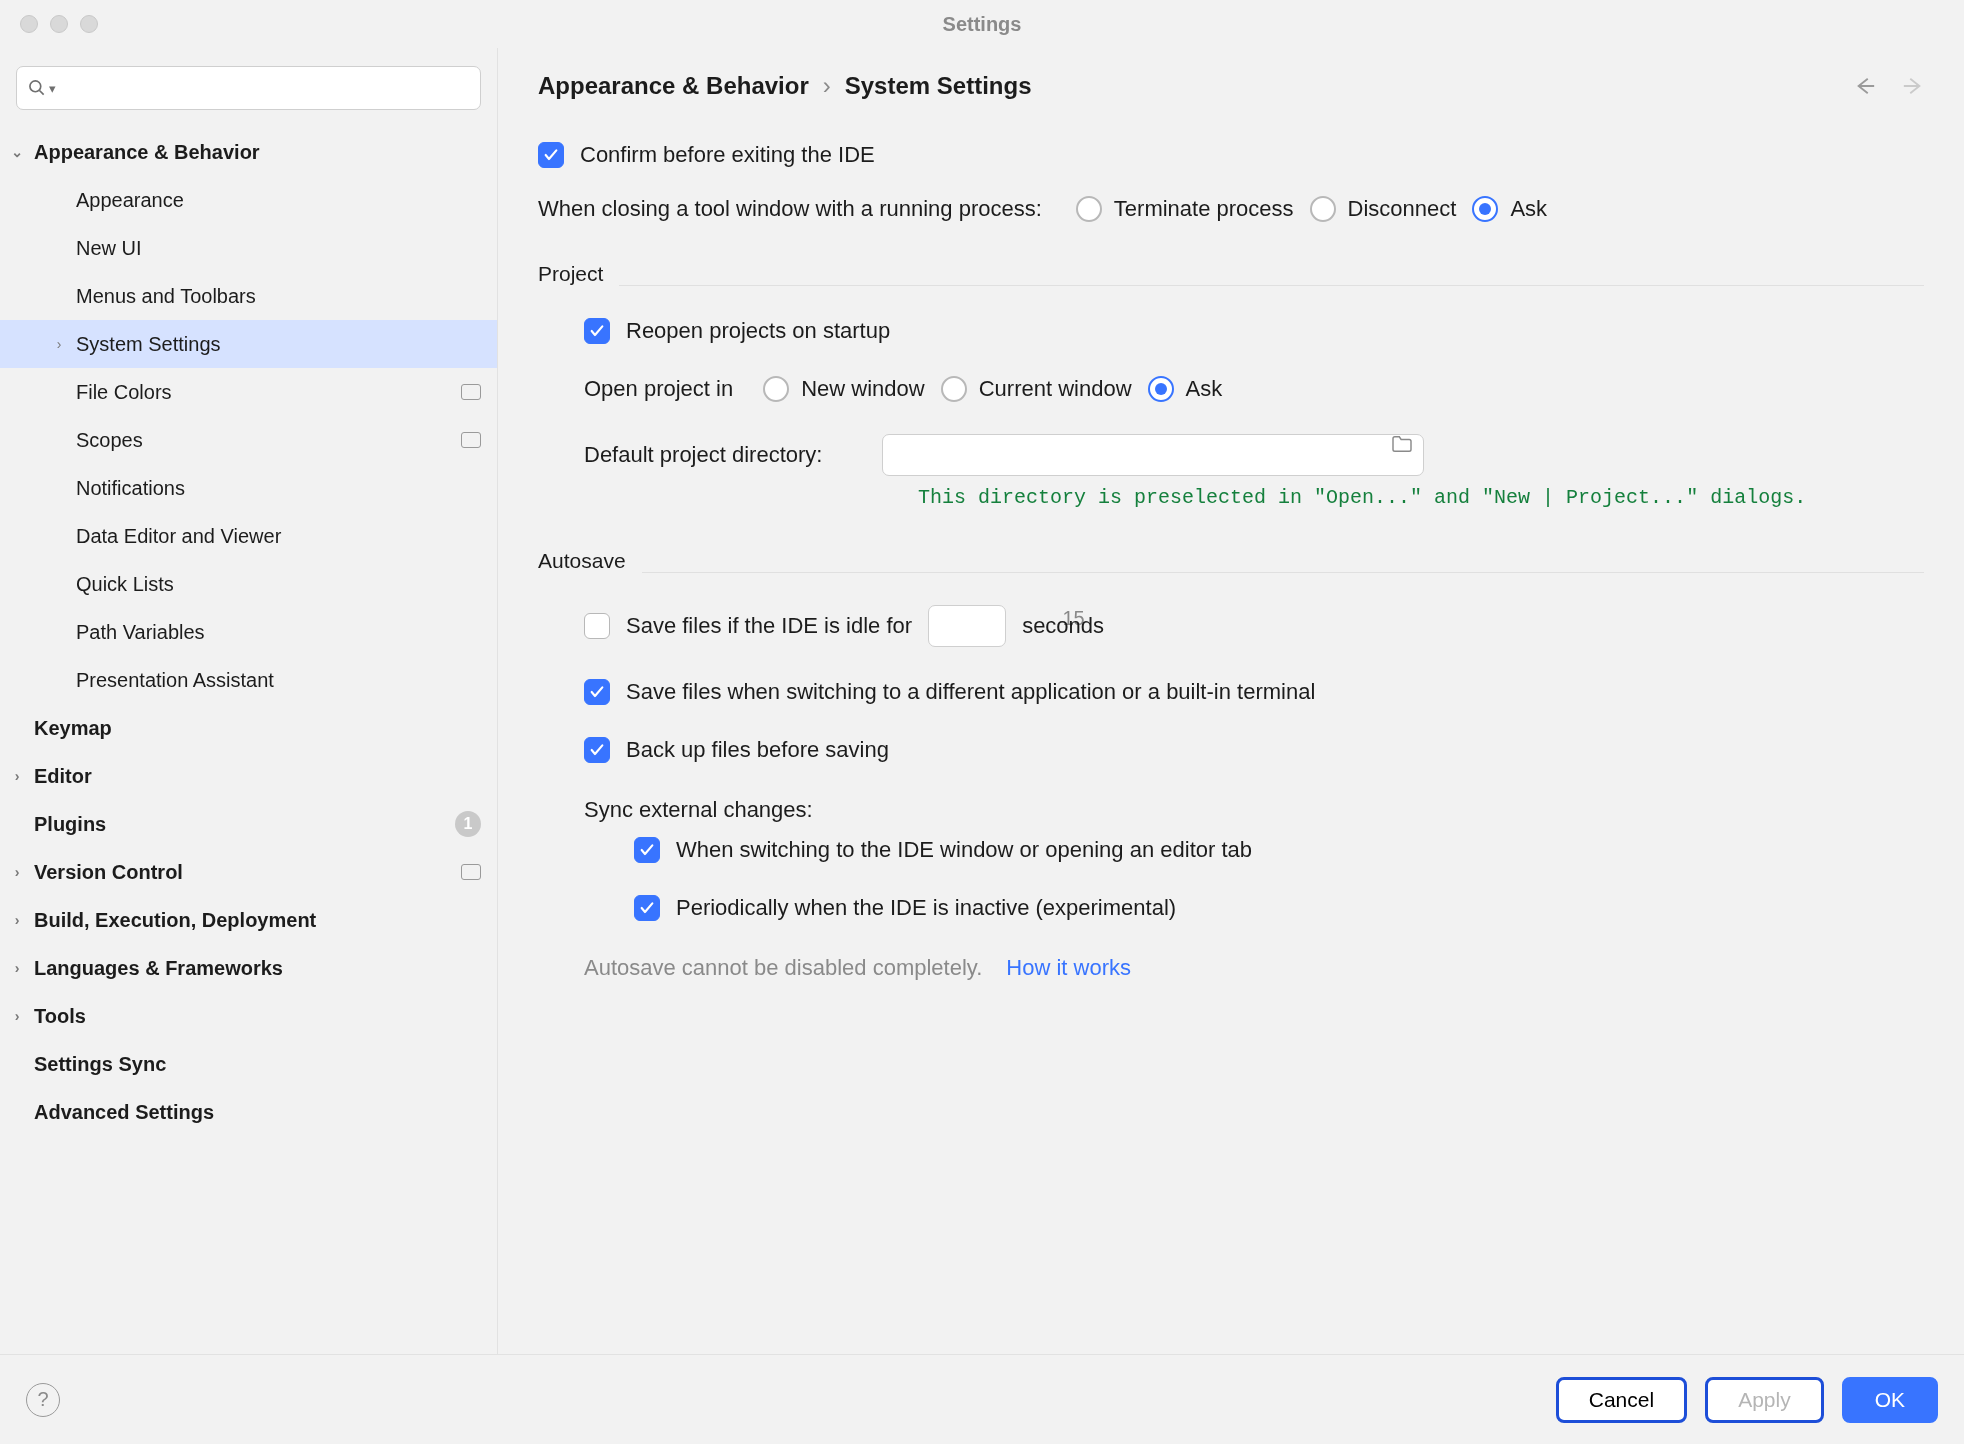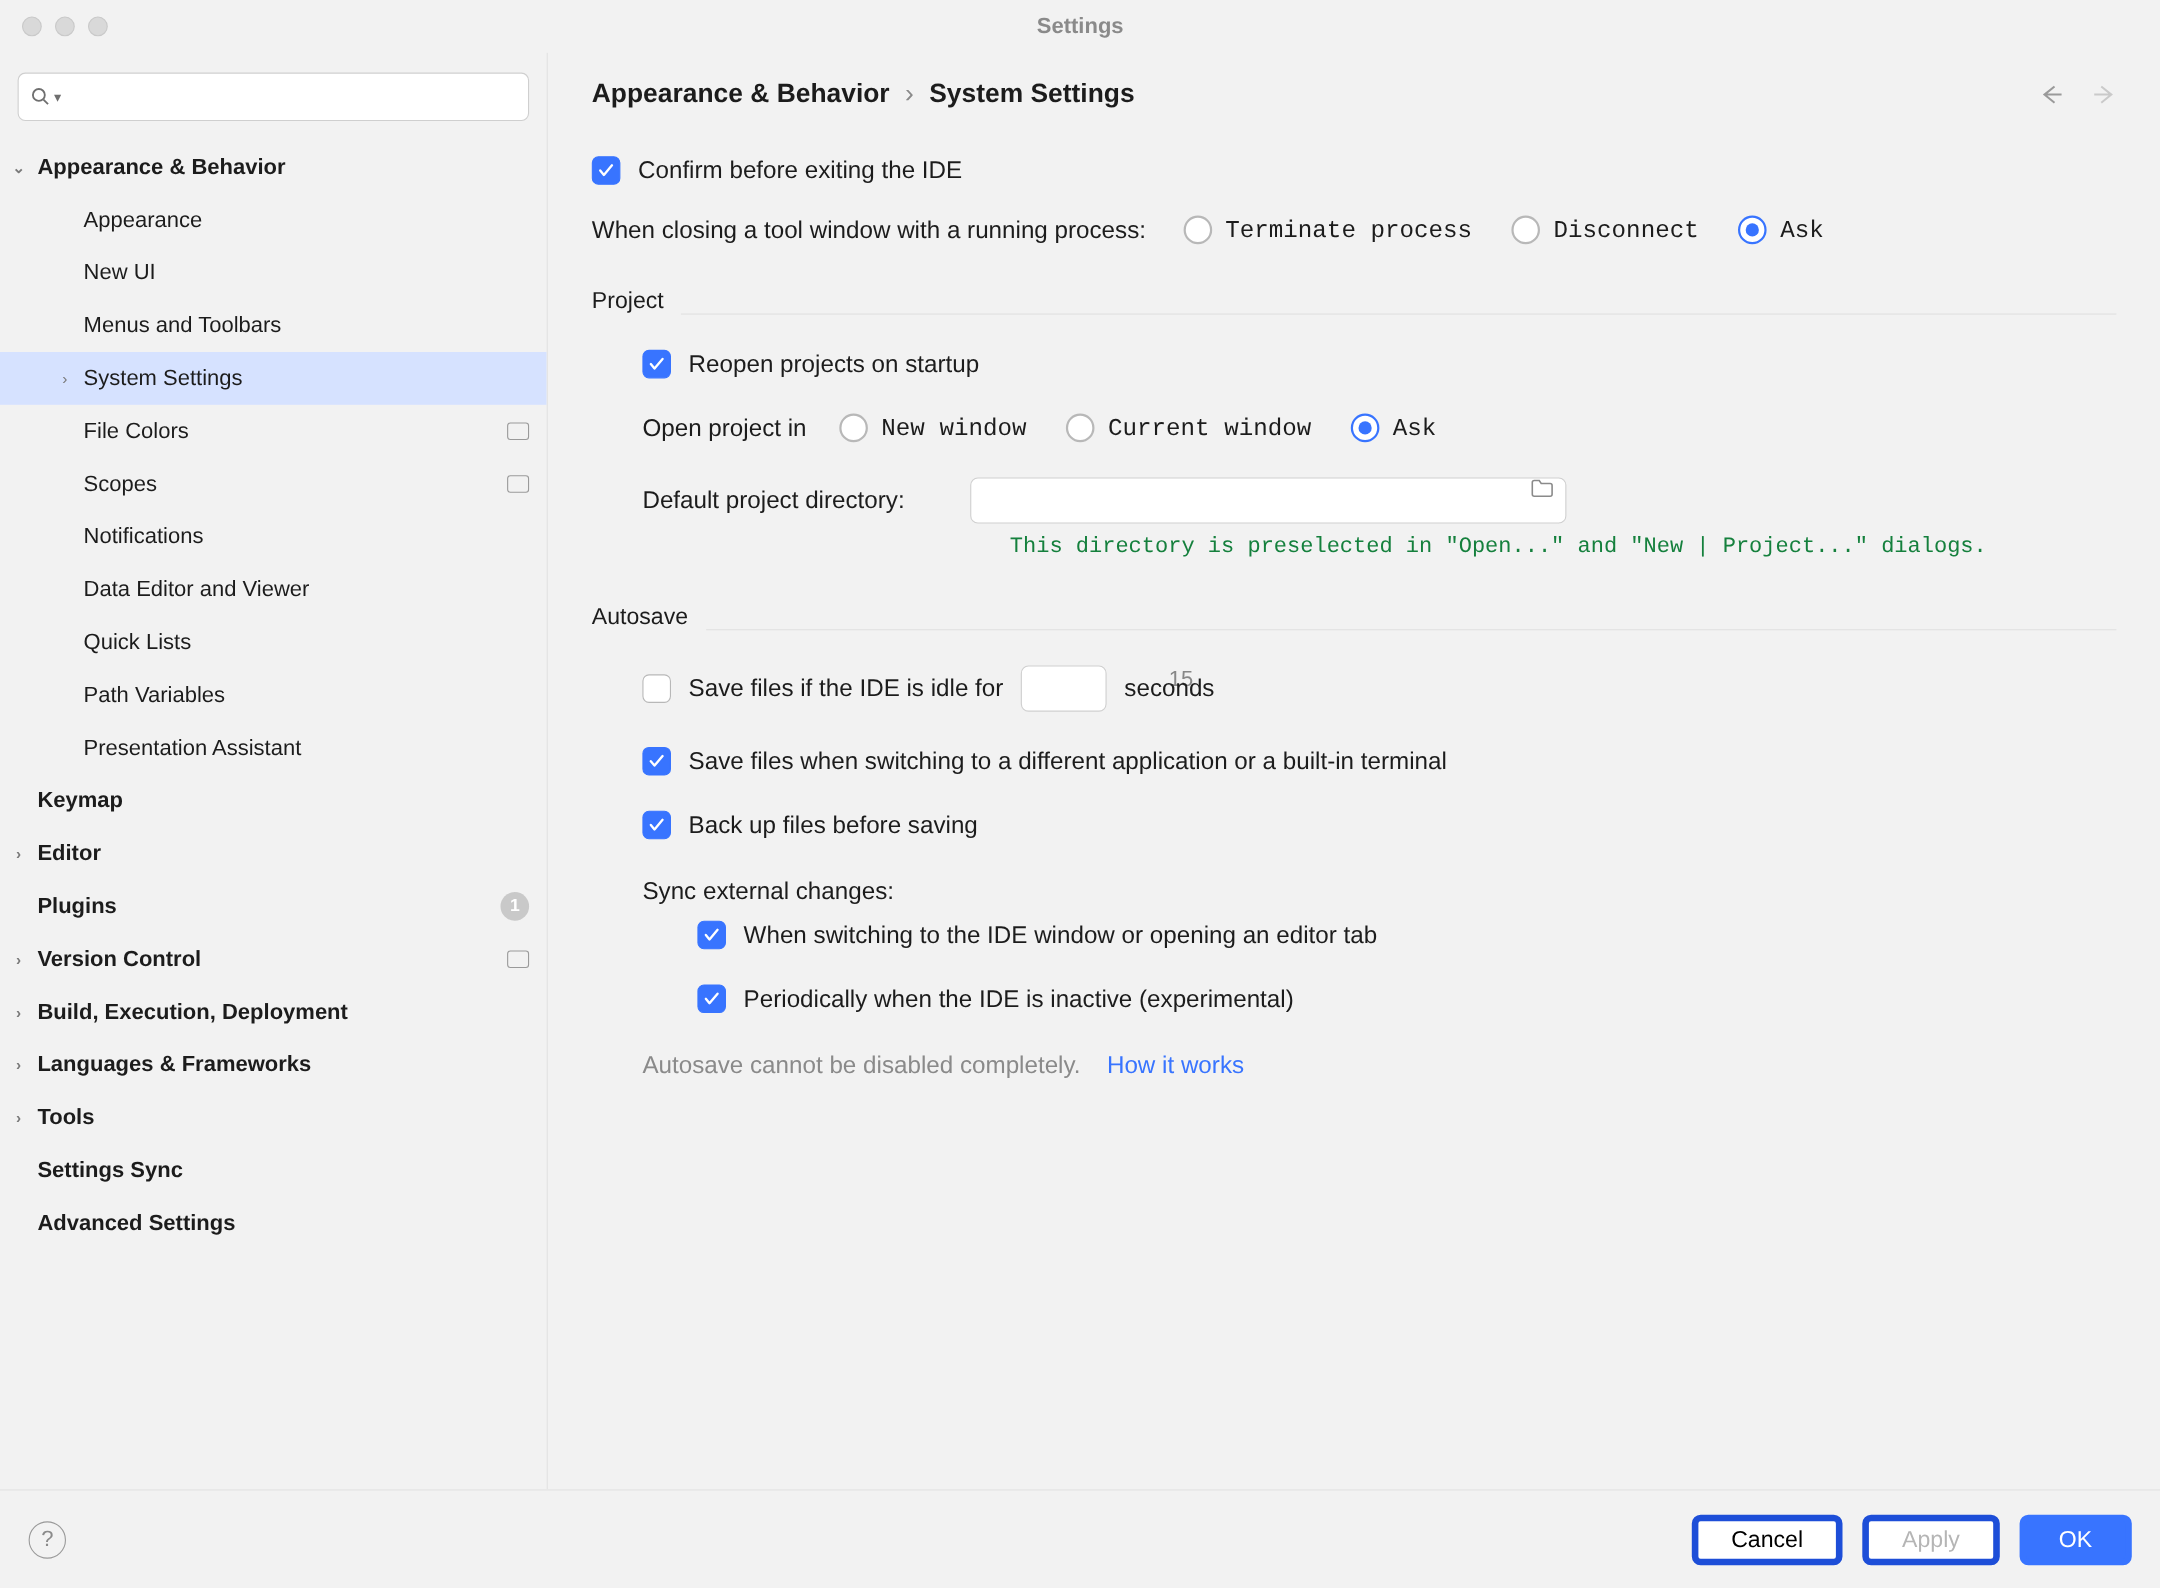--- a/index.html
+++ b/index.html
@@ -147,21 +147,21 @@
     width: 26px; height: 26px; border-radius: 50%;
     border: 2px solid #b8b8b8; display: inline-flex;
     align-items: center; justify-content: center; flex: none;
     background: #fff;
   }
   .radio.selected { border-color: #3874ff; }
   .radio.selected::after {
     content: ""; width: 12px; height: 12px; border-radius: 50%;
     background: #3874ff;
   }
-  .radiogroup { display: flex; align-items: flex-end; gap: 36px; font-family: Liberation Mono, monospace; }
+  .radiogroup { display: flex; align-items: flex-end; gap: 16px; }
   .radio-option { display: flex; align-items: center; gap: 12px; }
 
   .text-input {
     height: 42px; border: 1px solid #cfcfcf; border-radius: 7px;
     background: #fff; display: flex; align-items: flex-start; padding: 0 10px;
     gap: 8px;
   }
   .text-input input { border: none; outline: none; font-size: 20px; flex: 1; background: transparent; }
   .text-input.small { width: 78px; }
   .text-input.small input { text-align: center; color: #888; }
@@ -182,21 +182,21 @@
   }
   .footer .help {
     width: 34px; height: 34px; border-radius: 50%;
     border: 1.6px solid #9a9a9a; color: #8a8a8a;
     display: flex; align-items: center; justify-content: center;
     font-size: 20px;
   }
   .footer .spacer { flex: 1; }
   .btn {
     height: 46px; padding: 0 30px; border-radius: 8px;
-    border: 6px solid #1d4ed8; background: #fff;
+    border: 3px solid #1d4ed8; background: #fff;
     font-size: 21px;
     display: inline-flex; align-items: center; justify-content: center;
   }
   .btn.primary { background: #3874ff; border-color: #3874ff; color: #fff; }
   .btn.disabled { color: #b5b5b5; text-align: center; }
 </style>
 </head>
 <body>
 
 <div class="window">

